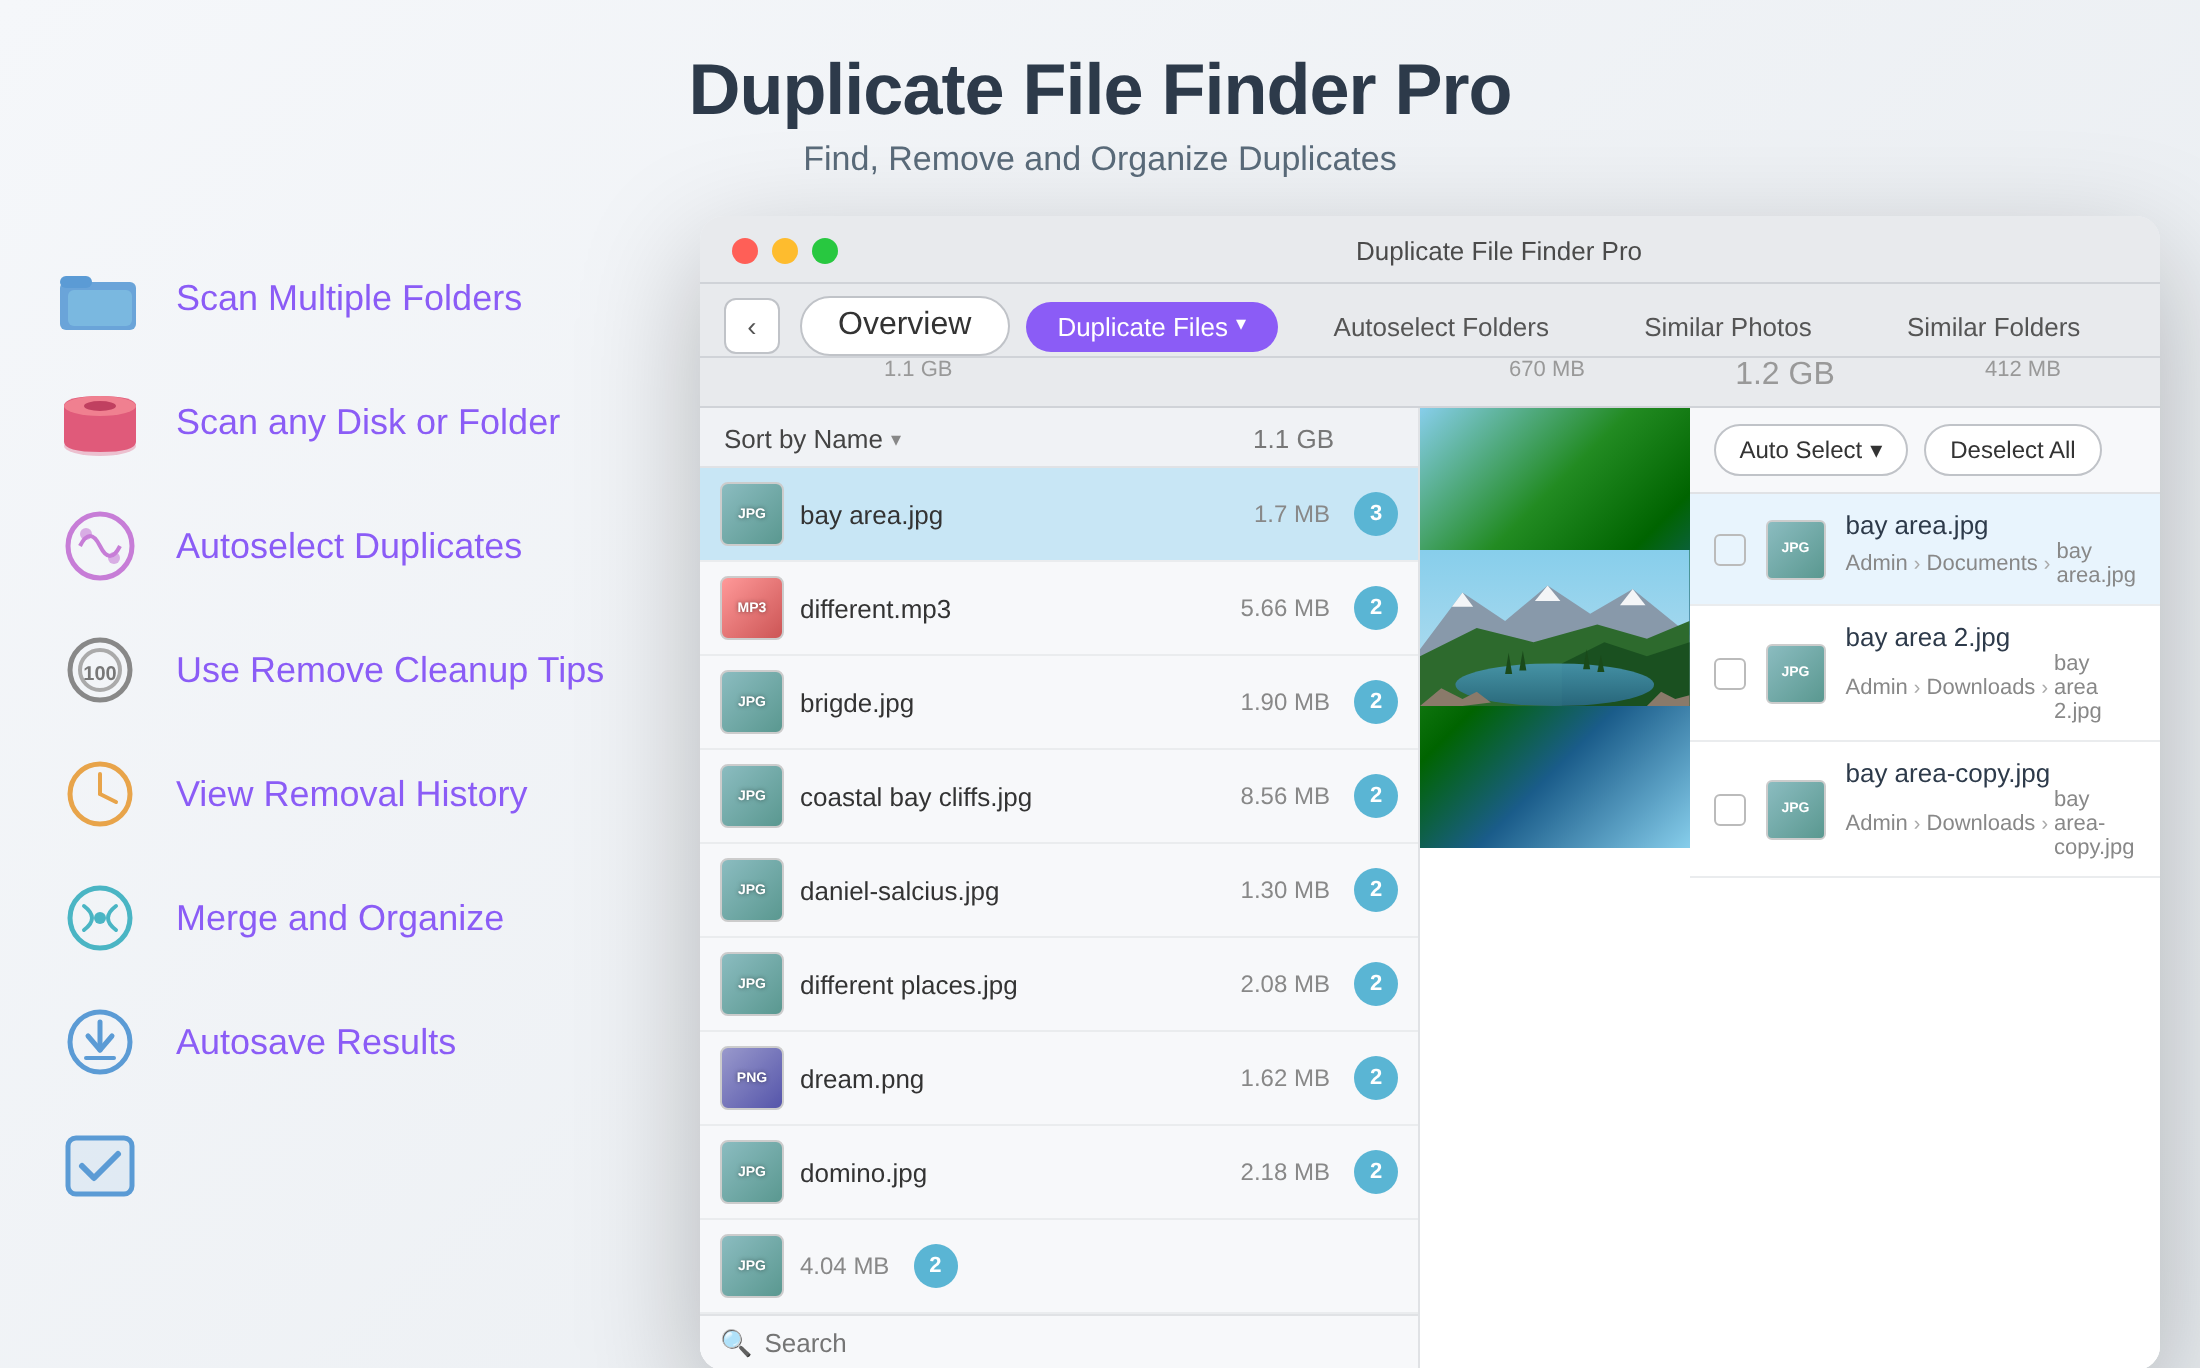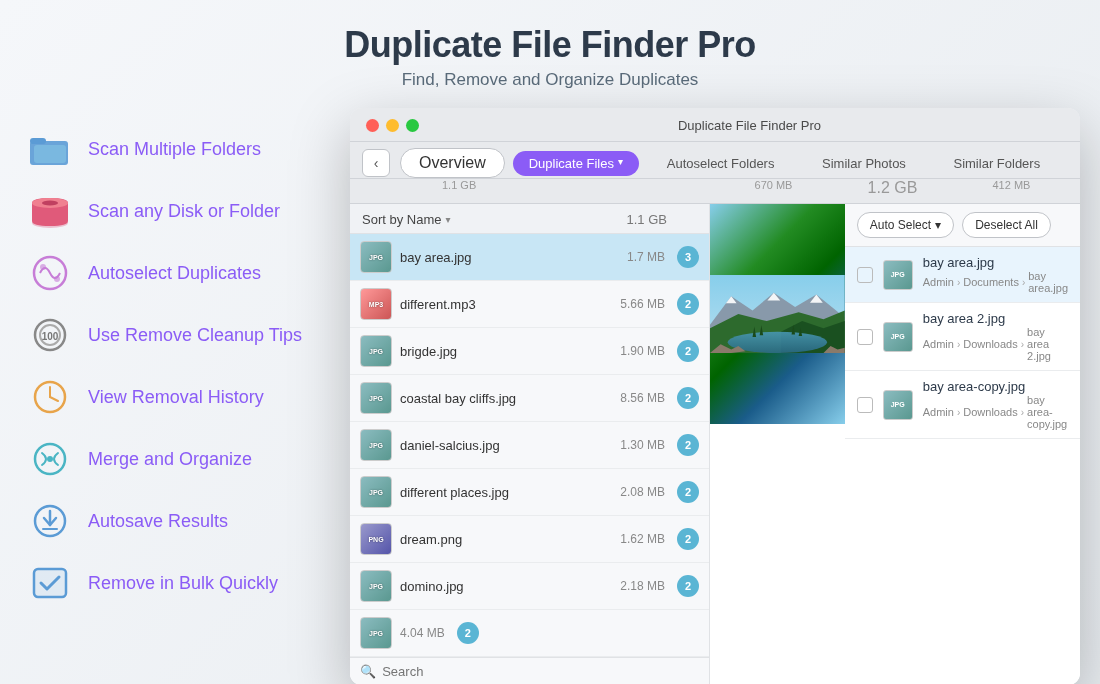--- a/index.html
+++ b/index.html
@@ -456,21 +456,20 @@
       <span class="feature-text">Autosave Results</span>
     </div>
     <div class="feature-item">
       <div class="feature-icon">
         <svg width="40" height="36" viewBox="0 0 40 36">
           <rect x="4" y="4" width="32" height="28" rx="4" fill="none" stroke="#5b9bd5" stroke-width="2.5"></rect>
           <rect x="4" y="4" width="32" height="28" rx="4" fill="#5b9bd5" opacity="0.1"></rect>
           <polyline points="11,18 17,24 29,12" stroke="#5b9bd5" stroke-width="3" fill="none" stroke-linecap="round" stroke-linejoin="round"></polyline>
         </svg>
       </div>
-      <span class="feature-text">Remove in Bulk Quickly</span>
     </div>
   </div>
 
   <div class="app-window">
 
     <div class="title-bar">
       <div class="traffic-lights">
         <div class="traffic-light tl-red"></div>
         <div class="traffic-light tl-yellow"></div>
         <div class="traffic-light tl-green"></div>

